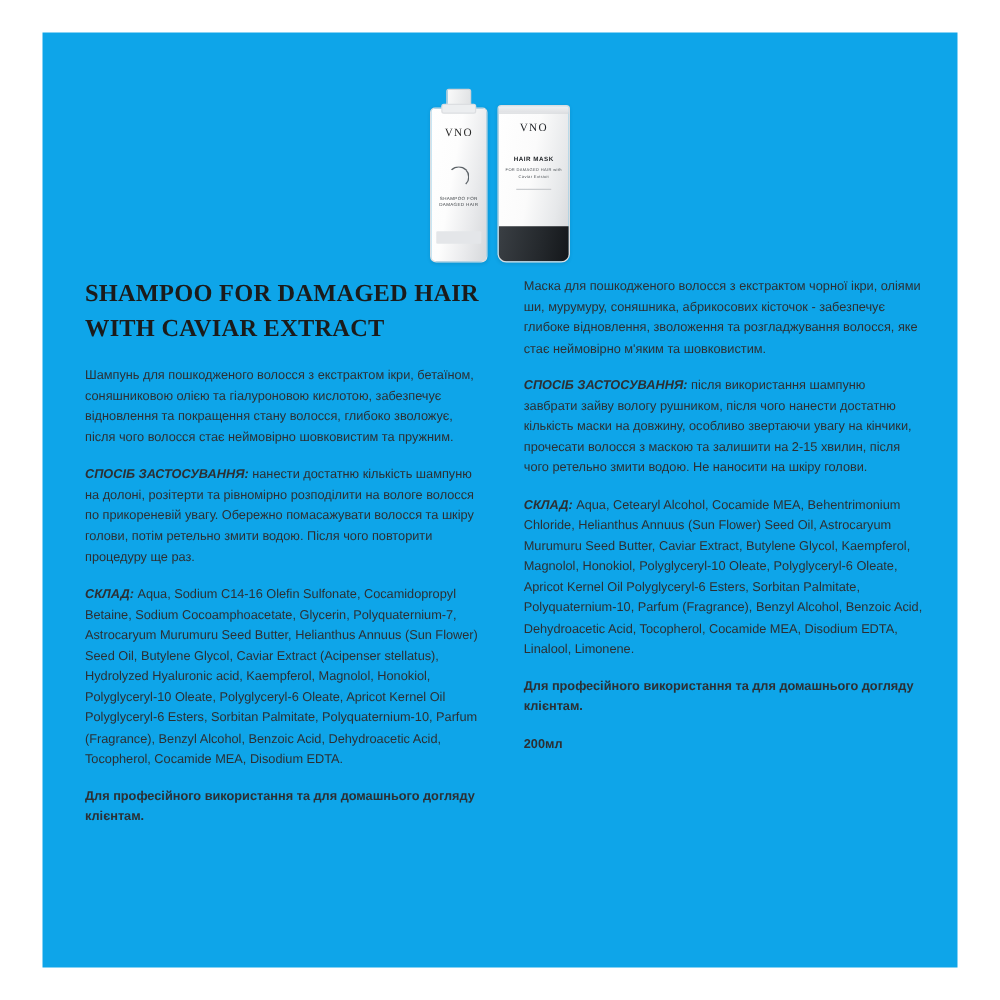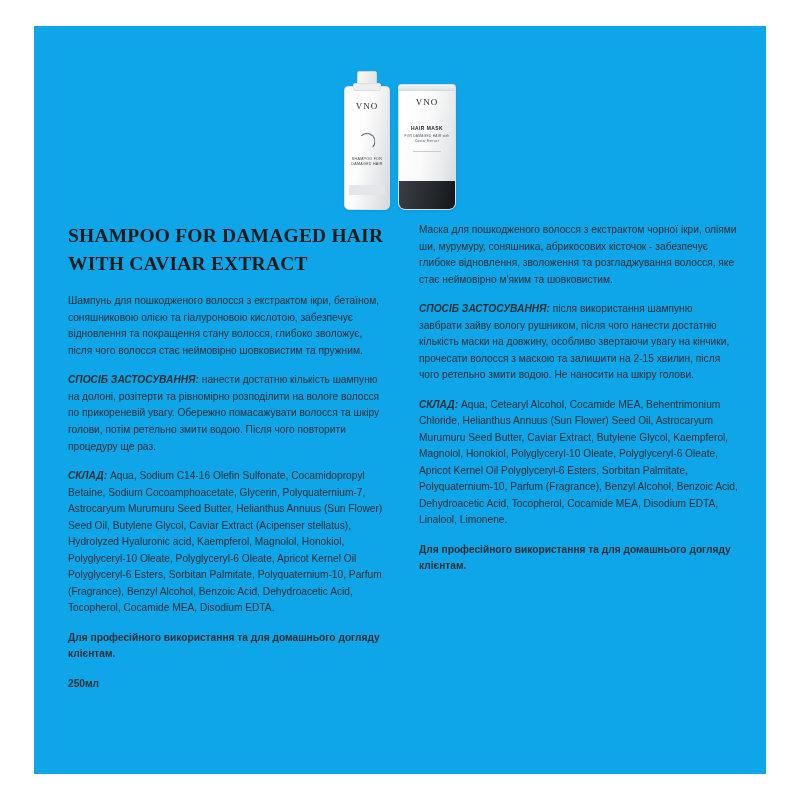--- a/index.html
+++ b/index.html
@@ -264,24 +264,24 @@
   </div>
 
   <div class="columns">
 
     <div class="col">
       <h1>SHAMPOO FOR DAMAGED HAIR WITH  CAVIAR EXTRACT</h1>
       <p>Шампунь для пошкодженого волосся з екстрактом ікри, бетаїном, соняшниковою олією та гіалуроновою кислотою, забезпечує відновлення та покращення стану волосся, глибоко зволожує, після чого волосся стає неймовірно шовковистим та пружним.</p>
       <p><b class="lead-in">СПОСІБ ЗАСТОСУВАННЯ:</b><span> нанести достатню кількість шампуню на долоні, розітерти та рівномірно розподілити на вологе волосся по прикореневій увагу. Обережно помасажувати волосся та шкіру голови, потім ретельно змити водою. Після чого повторити процедуру ще раз.</span></p>
       <p><b class="lead-in">СКЛАД:</b><span> Aqua, Sodium C14-16 Olefin Sulfonate, Cocamidopropyl Betaine, Sodium Cocoamphoacetate, Glycerin, Polyquaternium-7, Astrocaryum Murumuru Seed Butter, Helianthus Annuus (Sun Flower) Seed Oil, Butylene Glycol, Caviar Extract (Acipenser stellatus), Hydrolyzed Hyaluronic acid, Kaempferol, Magnolol, Honokiol, Polyglyceryl-10 Oleate, Polyglyceryl-6 Oleate, Apricot Kernel Oil Polyglyceryl-6 Esters, Sorbitan Palmitate, Polyquaternium-10, Parfum (Fragrance), Benzyl Alcohol, Benzoic Acid, Dehydroacetic Acid, Tocopherol, Cocamide MEA, Disodium EDTA.</span></p>
       <p class="lead-in">Для професійного використання та для домашнього догляду клієнтам.</p>
-      <p class="vol">250мл</p>
     </div>
 
     <div class="col">
       <p>Маска для пошкодженого волосся з екстрактом чорної ікри, оліями ши, мурумуру, соняшника, абрикосових кісточок - забезпечує глибоке відновлення, зволоження та розгладжування волосся, яке стає неймовірно м'яким та шовковистим.</p>
       <p><b class="lead-in">СПОСІБ ЗАСТОСУВАННЯ:</b><span> після використання шампуню завбрати зайву вологу рушником, після чого нанести достатню кількість маски на довжину, особливо звертаючи увагу на кінчики, прочесати волосся з маскою та залишити на 2-15 хвилин, після чого ретельно змити водою. Не наносити на шкіру голови.</span></p>
       <p><b class="lead-in">СКЛАД:</b><span> Aqua, Cetearyl Alcohol, Cocamide MEA, Behentrimonium Chloride, Helianthus Annuus (Sun Flower) Seed Oil, Astrocaryum Murumuru Seed Butter, Caviar Extract, Butylene Glycol, Kaempferol, Magnolol, Honokiol, Polyglyceryl-10 Oleate, Polyglyceryl-6 Oleate, Apricot Kernel Oil Polyglyceryl-6 Esters, Sorbitan Palmitate, Polyquaternium-10, Parfum (Fragrance), Benzyl Alcohol, Benzoic Acid, Dehydroacetic Acid, Tocopherol, Cocamide MEA, Disodium EDTA, Linalool, Limonene.</span></p>
       <p class="lead-in">Для професійного використання та для домашнього догляду клієнтам.</p>
+      <p class="vol">200мл</p>
     </div>
 
   </div>
 </div>
 
 </body></html>

